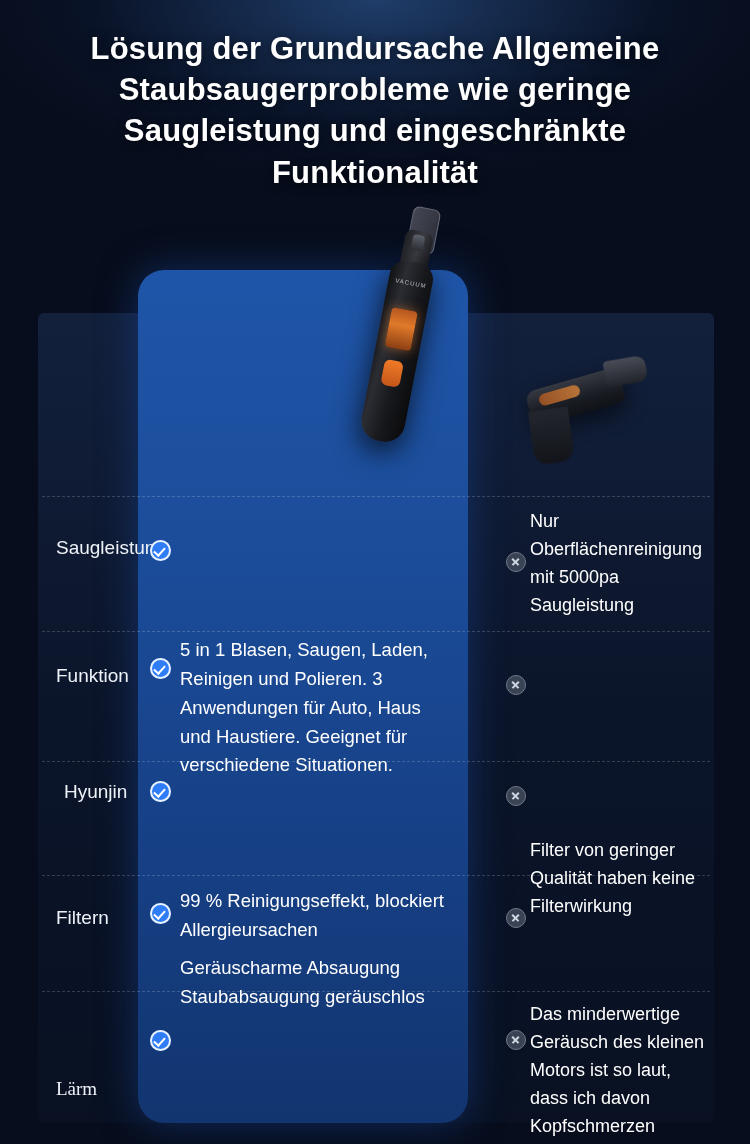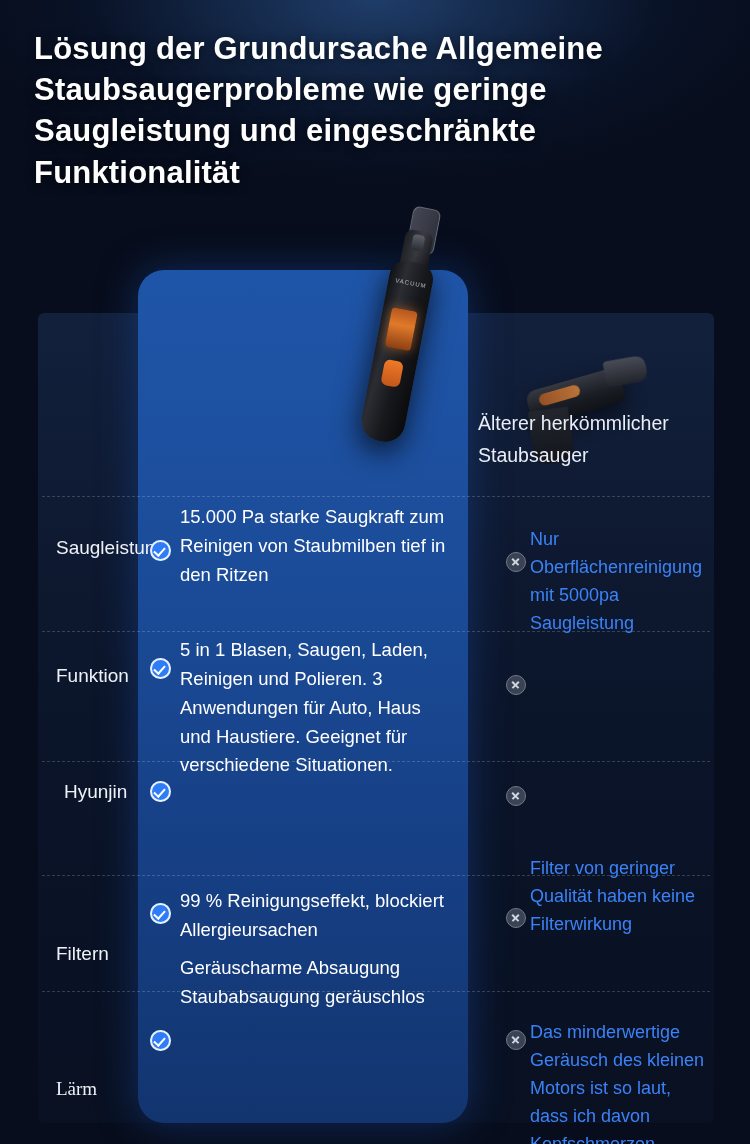--- a/index.html
+++ b/index.html
@@ -24,21 +24,21 @@
     position: absolute;
     left: 0; right: 0; top: 0; height: 300px;
     background: radial-gradient(ellipse 520px 230px at 50% 0%, rgba(60,120,200,0.45) 0%, rgba(20,50,100,0.15) 55%, rgba(0,0,0,0) 80%);
     pointer-events: none;
   }
 
   
   .title {
     position: relative;
     z-index: 5;
-    text-align: left;
+    text-align: center;
     padding: 28px 34px 0 34px;
     font-size: 31px;
     line-height: 1.33;
     font-weight: bold;
     letter-spacing: 0.2px;
     text-shadow: 0 2px 10px rgba(0,0,0,0.55);
   }
 
   
   .table-wrap {
@@ -227,23 +227,22 @@
     line-height: 1.56;
     color: #ffffff;
     z-index: 9;
   }
   .cell-old {
     position: absolute;
     left: 530px;
     width: 178px;
     font-size: 18px;
     line-height: 1.56;
-    color: #3b82f6;
+    color: #ffffff;
     z-index: 7;
-    margin-top: 18px;
   }
   .tick {
     position: absolute;
     left: 150px;
     width: 21px;
     height: 21px;
     border-radius: 50%;
     background: #2f7df6;
     box-shadow: 0 0 0 2px rgba(255,255,255,0.9) inset;
     z-index: 10;
@@ -308,38 +307,36 @@
     <div class="vn-trigger"></div>
   </div>
 
   <div class="vac-old">
     <div class="vo-body"></div>
     <div class="vo-nose"></div>
     <div class="vo-accent"></div>
     <div class="vo-handle"></div>
   </div>
 
-  <div class="head-old">Älterer herkömmlicher Staubsauger</div>
 
   <div class="row-label" style="top:533px;">Saugleistung</div>
   <div class="tick" style="top:540px;"></div>
-  <div class="cell-new ind" style="top:503px;">15.000 Pa starke Saugkraft zum Reinigen von Staubmilben tief in den Ritzen</div>
   <div class="cross" style="top:552px;"></div>
   <div class="cell-old" style="top:507px;">Nur Oberflächenreinigung mit 5000pa Saugleistung</div>
 
   <div class="row-label" style="top:661px;">Funktion</div>
   <div class="tick" style="top:658px;"></div>
   <div class="cell-new ind" style="top:636px;">5 in 1 Blasen, Saugen, Laden, Reinigen und Polieren. 3 Anwendungen für Auto, Haus und Haustiere. Geeignet für verschiedene Situationen.</div>
   <div class="cross" style="top:675px;"></div>
 
   <div class="row-label" style="top:777px;margin-left:8px;">Hyunjin</div>
   <div class="tick" style="top:781px;"></div>
   <div class="cross" style="top:786px;"></div>
 
-  <div class="row-label" style="top:903px;margin-top:36px;">Filtern</div>
+  <div class="row-label" style="top:903px;">Filtern</div>
   <div class="tick" style="top:903px;"></div>
   <div class="cell-new ind" style="top:887px;">99 % Reinigungseffekt, blockiert Allergieursachen</div>
   <div class="cross" style="top:908px;"></div>
   <div class="cell-old" style="top:836px;">Filter von geringer Qualität haben keine Filterwirkung</div>
 
   <div class="row-label" style="top:1074px;font-family:Liberation Serif, serif;">Lärm</div>
   <div class="tick" style="top:1030px;"></div>
   <div class="cell-new ind" style="top:954px;">Geräuscharme Absaugung Staubabsaugung geräuschlos</div>
   <div class="cross" style="top:1030px;"></div>
   <div class="cell-old" style="top:1000px;">Das minderwertige Geräusch des kleinen Motors ist so laut, dass ich davon Kopfschmerzen</div>

